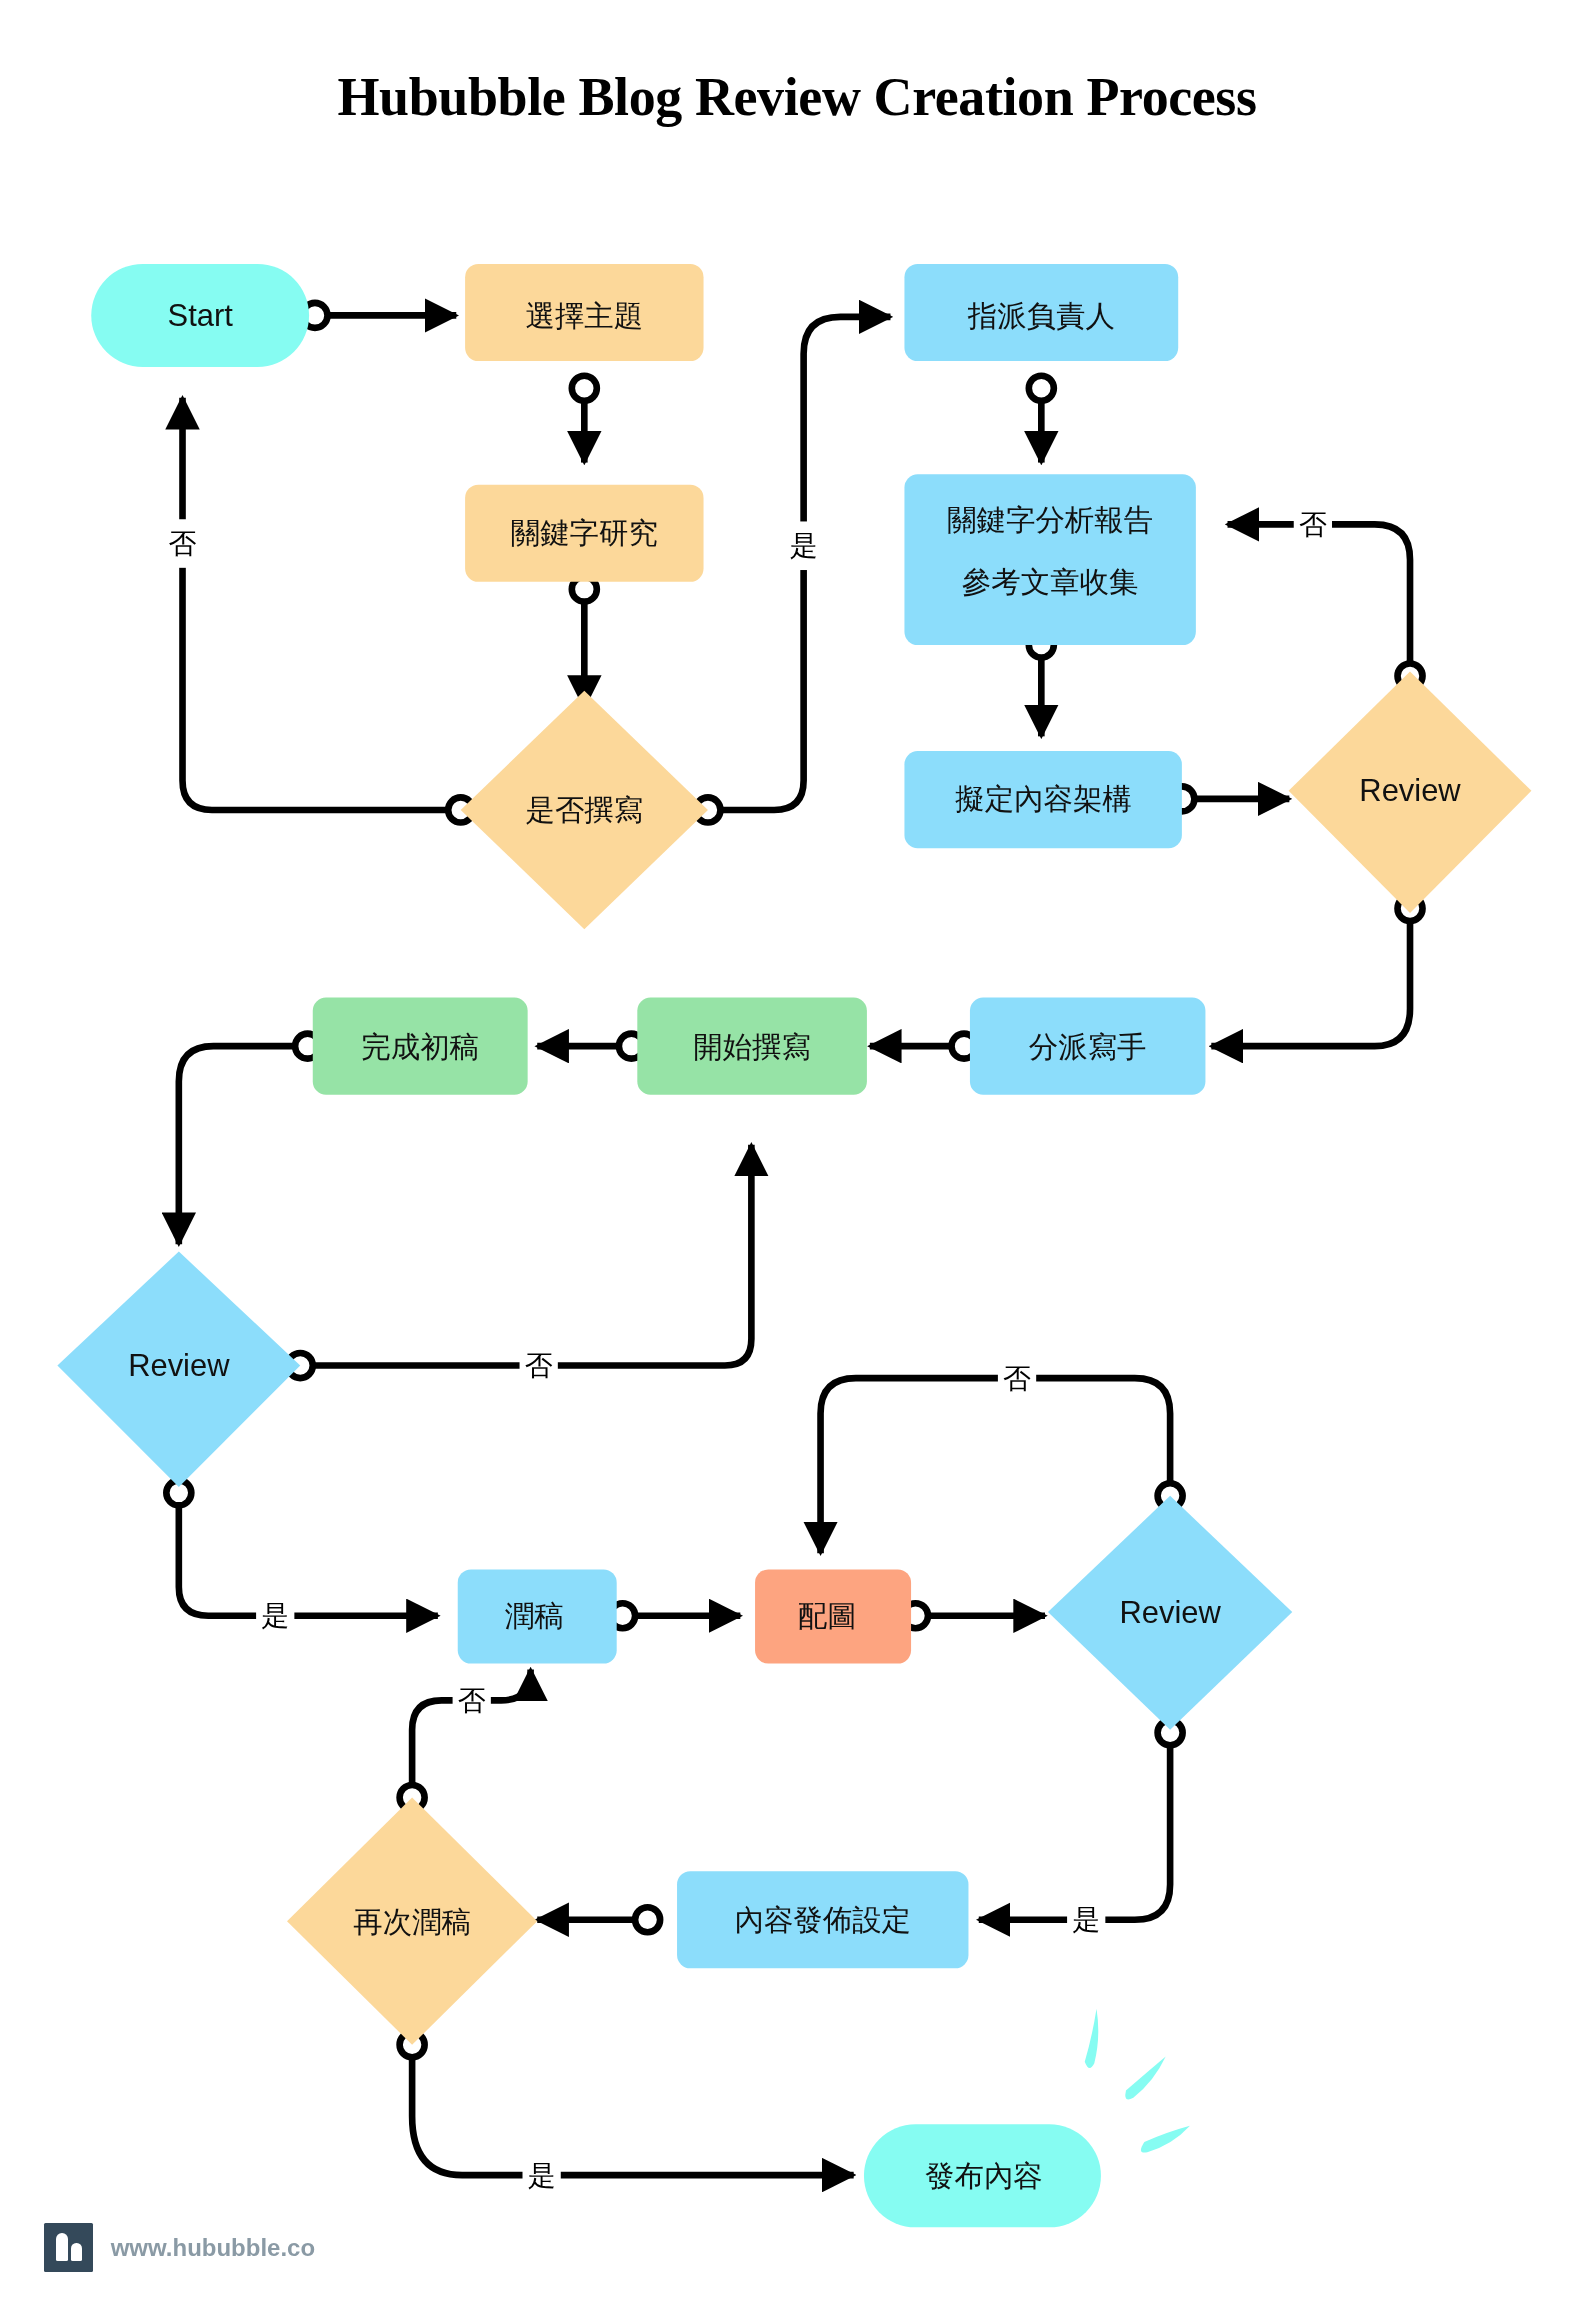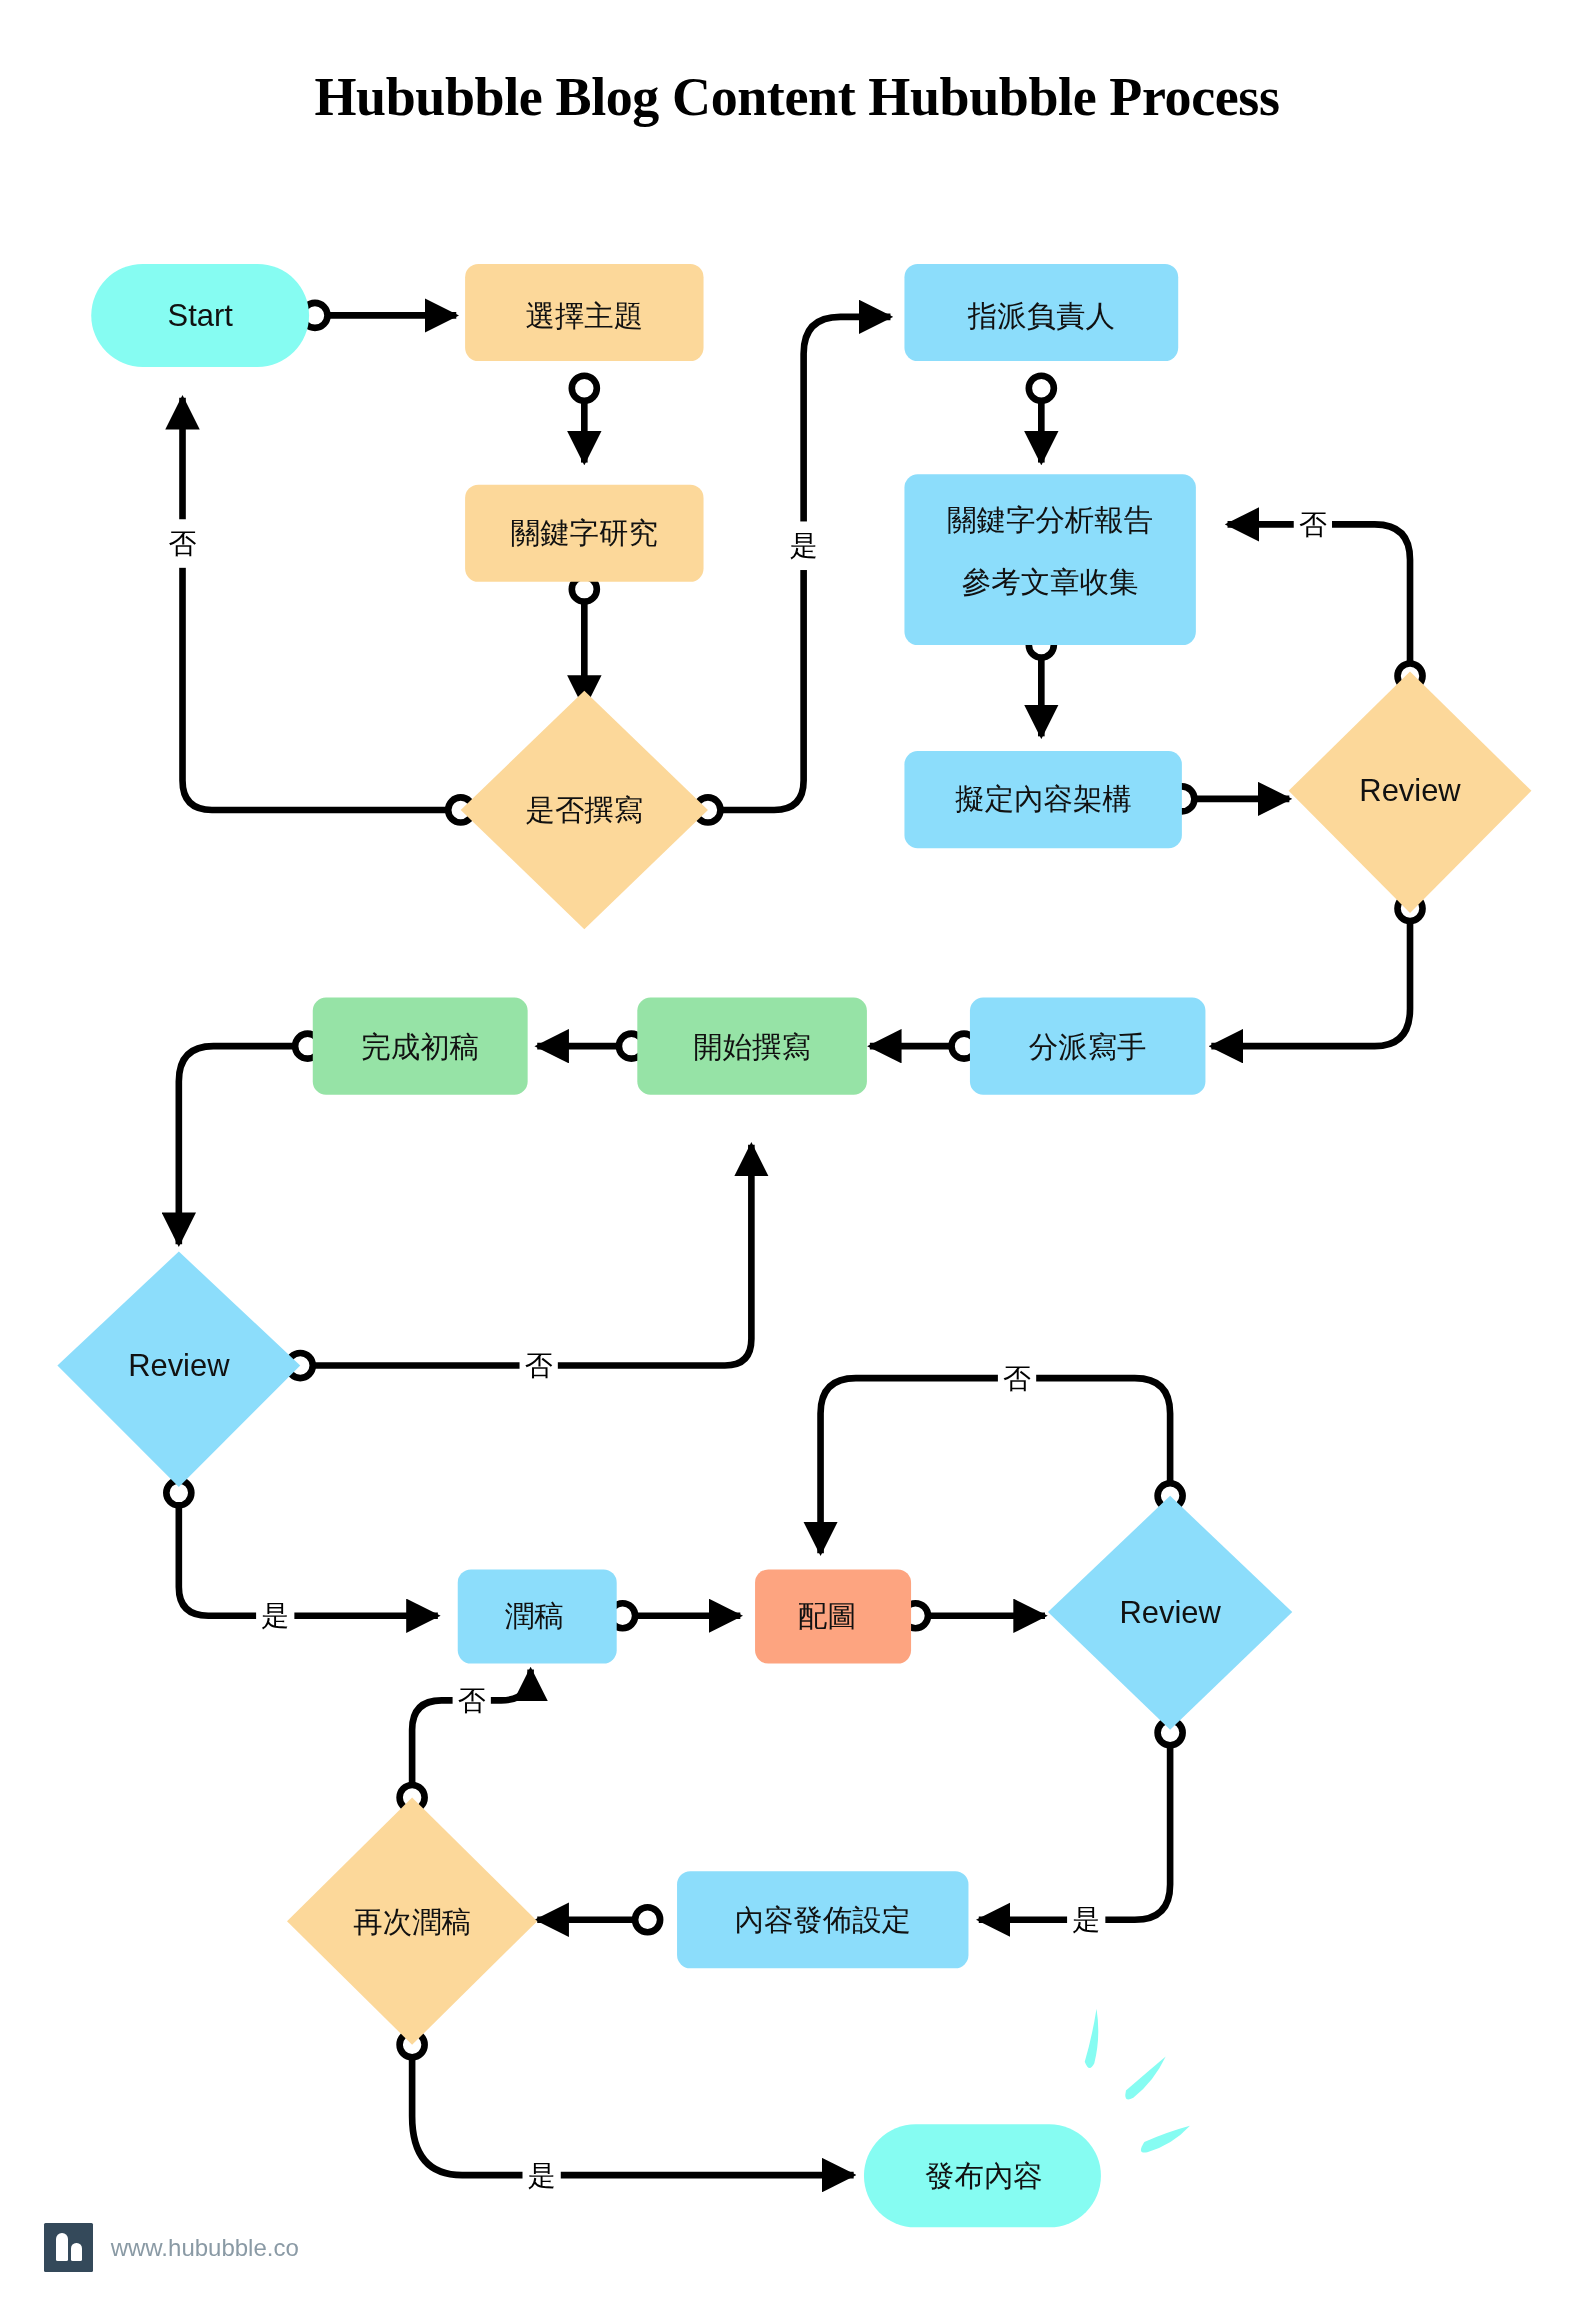--- a/index.html
+++ b/index.html
@@ -23,28 +23,28 @@
   .edge{fill:none;stroke:#000;stroke-width:9;stroke-linecap:butt;stroke-linejoin:round;}
   .port{fill:#ffffff;stroke:#000;stroke-width:9;}
   #footer{
     position:absolute;left:44px;top:2223px;display:flex;align-items:center;gap:17.7px;
   }
   #footer .logo{width:49px;height:49px;background:#34495a;position:relative;border-radius:1.5px;}
   #footer .logo .bar-l{position:absolute;left:11.8px;top:10.3px;width:11.8px;height:28px;background:#fff;
     border-radius:5.9px 5.9px 1.5px 1.5px;}
   #footer .logo .bar-r{position:absolute;left:26.5px;top:20px;width:11px;height:18.4px;background:#fff;
     border-radius:5.2px 5.2px 1.5px 1.5px;}
-  #footer .url{font-size:24px;color:#8a9aa5;font-family:"Liberation Sans","DejaVu Sans",sans-serif;}
+  #footer .url{font-size:24px;color:#8a9aa5;font-family:"Liberation Sans","DejaVu Sans",sans-serif;font-weight:bold;}
 </style>
 </head>
 <body>
 
 <div id="page">
 
-  <div id="title">Hububble Blog Content Hububble Process</div>
+  <div id="title">Hububble Blog Review Creation Process</div>
 
   <svg id="flow" viewBox="0 0 2166 3150">
     <defs>
       <marker id="ah" viewBox="0 0 10 10" refX="9.2" refY="5" markerWidth="5.2" markerHeight="5.2" orient="auto-start-reverse">
         <path d="M 0 0 L 10 5 L 0 10 z" fill="#000"></path>
       </marker>
     </defs>
 
     <g>
 

